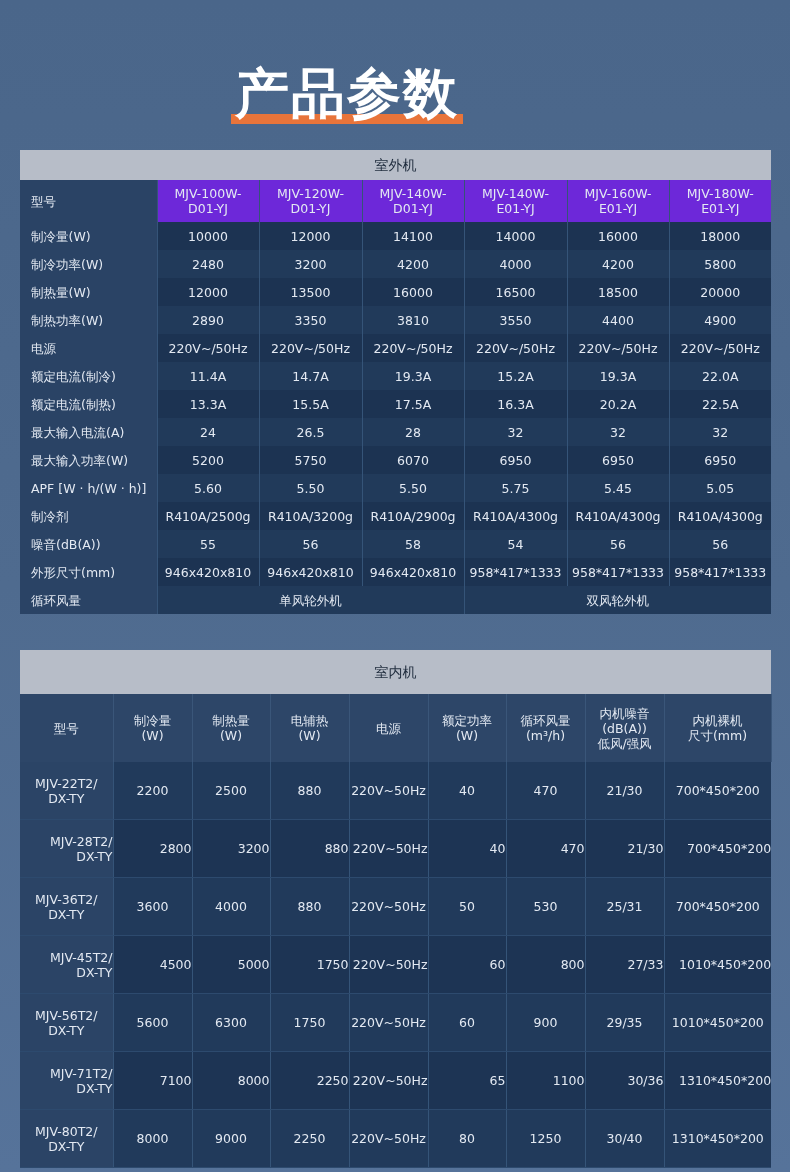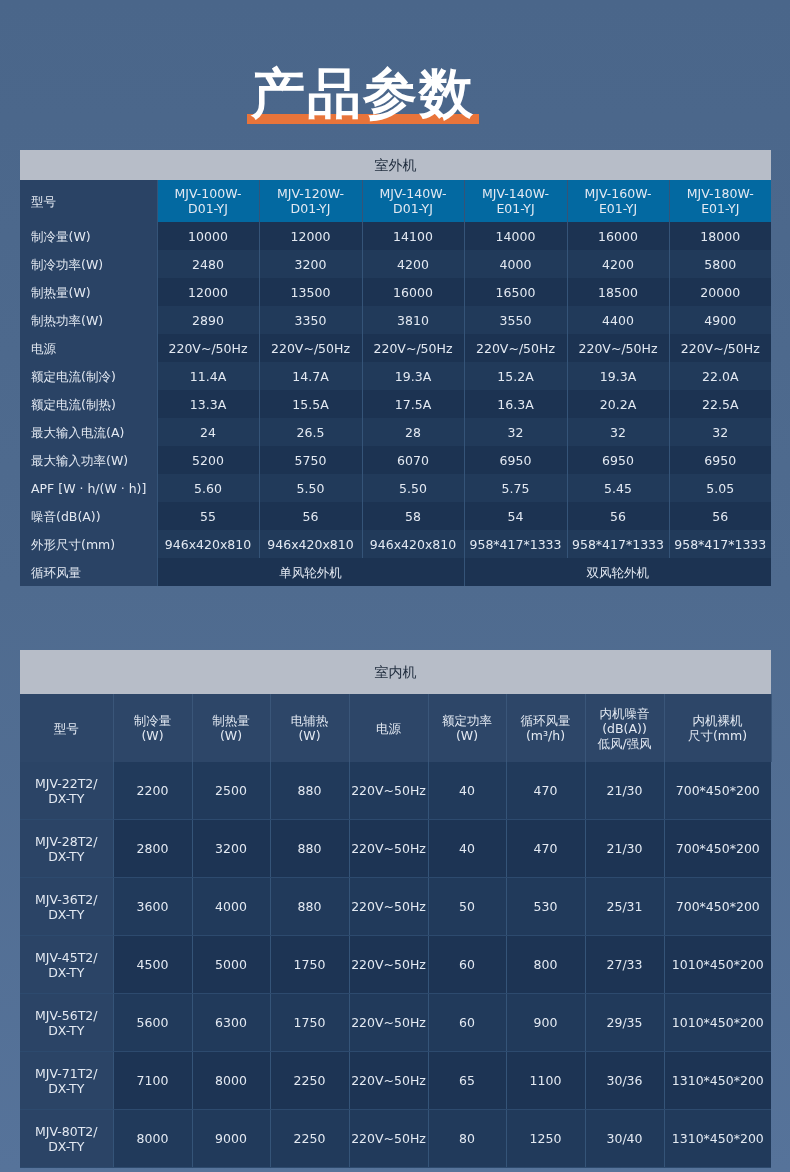--- a/index.html
+++ b/index.html
@@ -4,21 +4,21 @@
 <style>
   html, body { margin:0; padding:0; }
   body {
     width:790px; height:1172px; overflow:hidden;
     background: linear-gradient(180deg, #4a668a 0%, #4f6b8f 50%, #56739a 100%);
     font-family: "DejaVu Sans", "Liberation Sans", sans-serif;
     color:#e6ecf4;
     position:relative;
   }
   .title-wrap {
-    position:absolute; top:62px; left:16px; width:694px; text-align:center;
+    position:absolute; top:62px; left:0; width:694px; text-align:center;
   }
   .title {
     display:inline-block; position:relative;
     font-size:54px; font-weight:bold; color:#ffffff; letter-spacing:2px;
     line-height:64px; padding:0 4px;
     font-family: "DejaVu Sans", sans-serif;
   }
   .title .underline {
     position:absolute; left:0; right:0; bottom:2px; height:10px;
     background:#e8743a; z-index:0;
@@ -37,28 +37,28 @@
     background:#b7bdc8; color:#1f2c3d; font-size:14px; height:30px;
     border:none;
   }
 
   
   #t-out td { height:28px; }
   #t-out tr.model-row td { height:42px; }
   #t-out td.label { text-align:left; padding-left:11px; }
   #t-out tr:nth-child(odd) td { background:#213a5a; }
   #t-out tr:nth-child(even) td { background:#1c3352; }
-  #t-out tr.model-row td { background:#0369a1; }
+  #t-out tr.model-row td { background:#6d28d9; }
   #t-out td.label { background:#2a4365 !important; }
 
   
   #t-in th.head { background:#2d4668; height:68px; border-right:1px solid #3a5679; font-size:12.5px; line-height:15px; }
   #t-in td { height:57px; }
   #t-in tr.row td { background:#213a5b; }
-  #t-in tr.row.alt td { background:#1d3454; }
+  #t-in tr.row.alt td { background:#1d3454;text-align:right; }
   #t-in tr.row td.model { background:#2b4466; }
   #t-in tr.row td { border-bottom:1px solid #2d4a6e; }
 </style>
 </head>
 <body>
 
 <div class="title-wrap">
   <div class="title">
     <span class="underline"></span>
     <span class="txt">产品参数</span>
@@ -174,20 +174,29 @@
       <tr>
         <td class="label">APF [W · h/(W · h)]</td>
         <td>5.60</td>
         <td>5.50</td>
         <td>5.50</td>
         <td>5.75</td>
         <td>5.45</td>
         <td>5.05</td>
       </tr>
       <tr>
+        <td class="label">制冷剂</td>
+        <td>R410A/2500g</td>
+        <td>R410A/3200g</td>
+        <td>R410A/2900g</td>
+        <td>R410A/4300g</td>
+        <td>R410A/4300g</td>
+        <td>R410A/4300g</td>
+      </tr>
+      <tr>
         <td class="label">噪音(dB(A))</td>
         <td>55</td>
         <td>56</td>
         <td>58</td>
         <td>54</td>
         <td>56</td>
         <td>56</td>
       </tr>
       <tr>
         <td class="label">外形尺寸(mm)</td>

